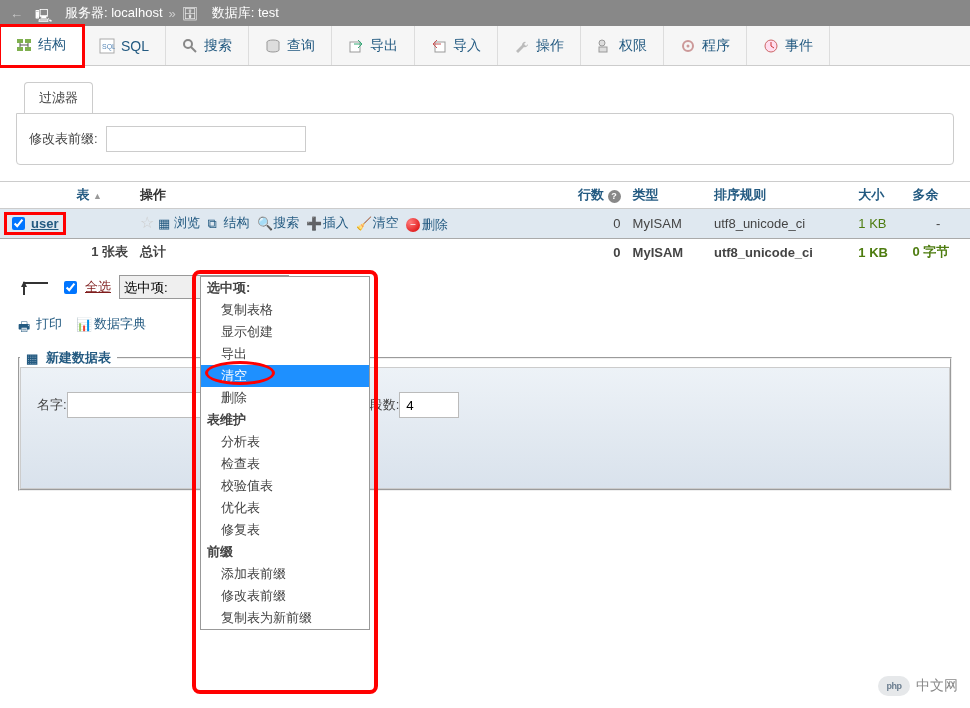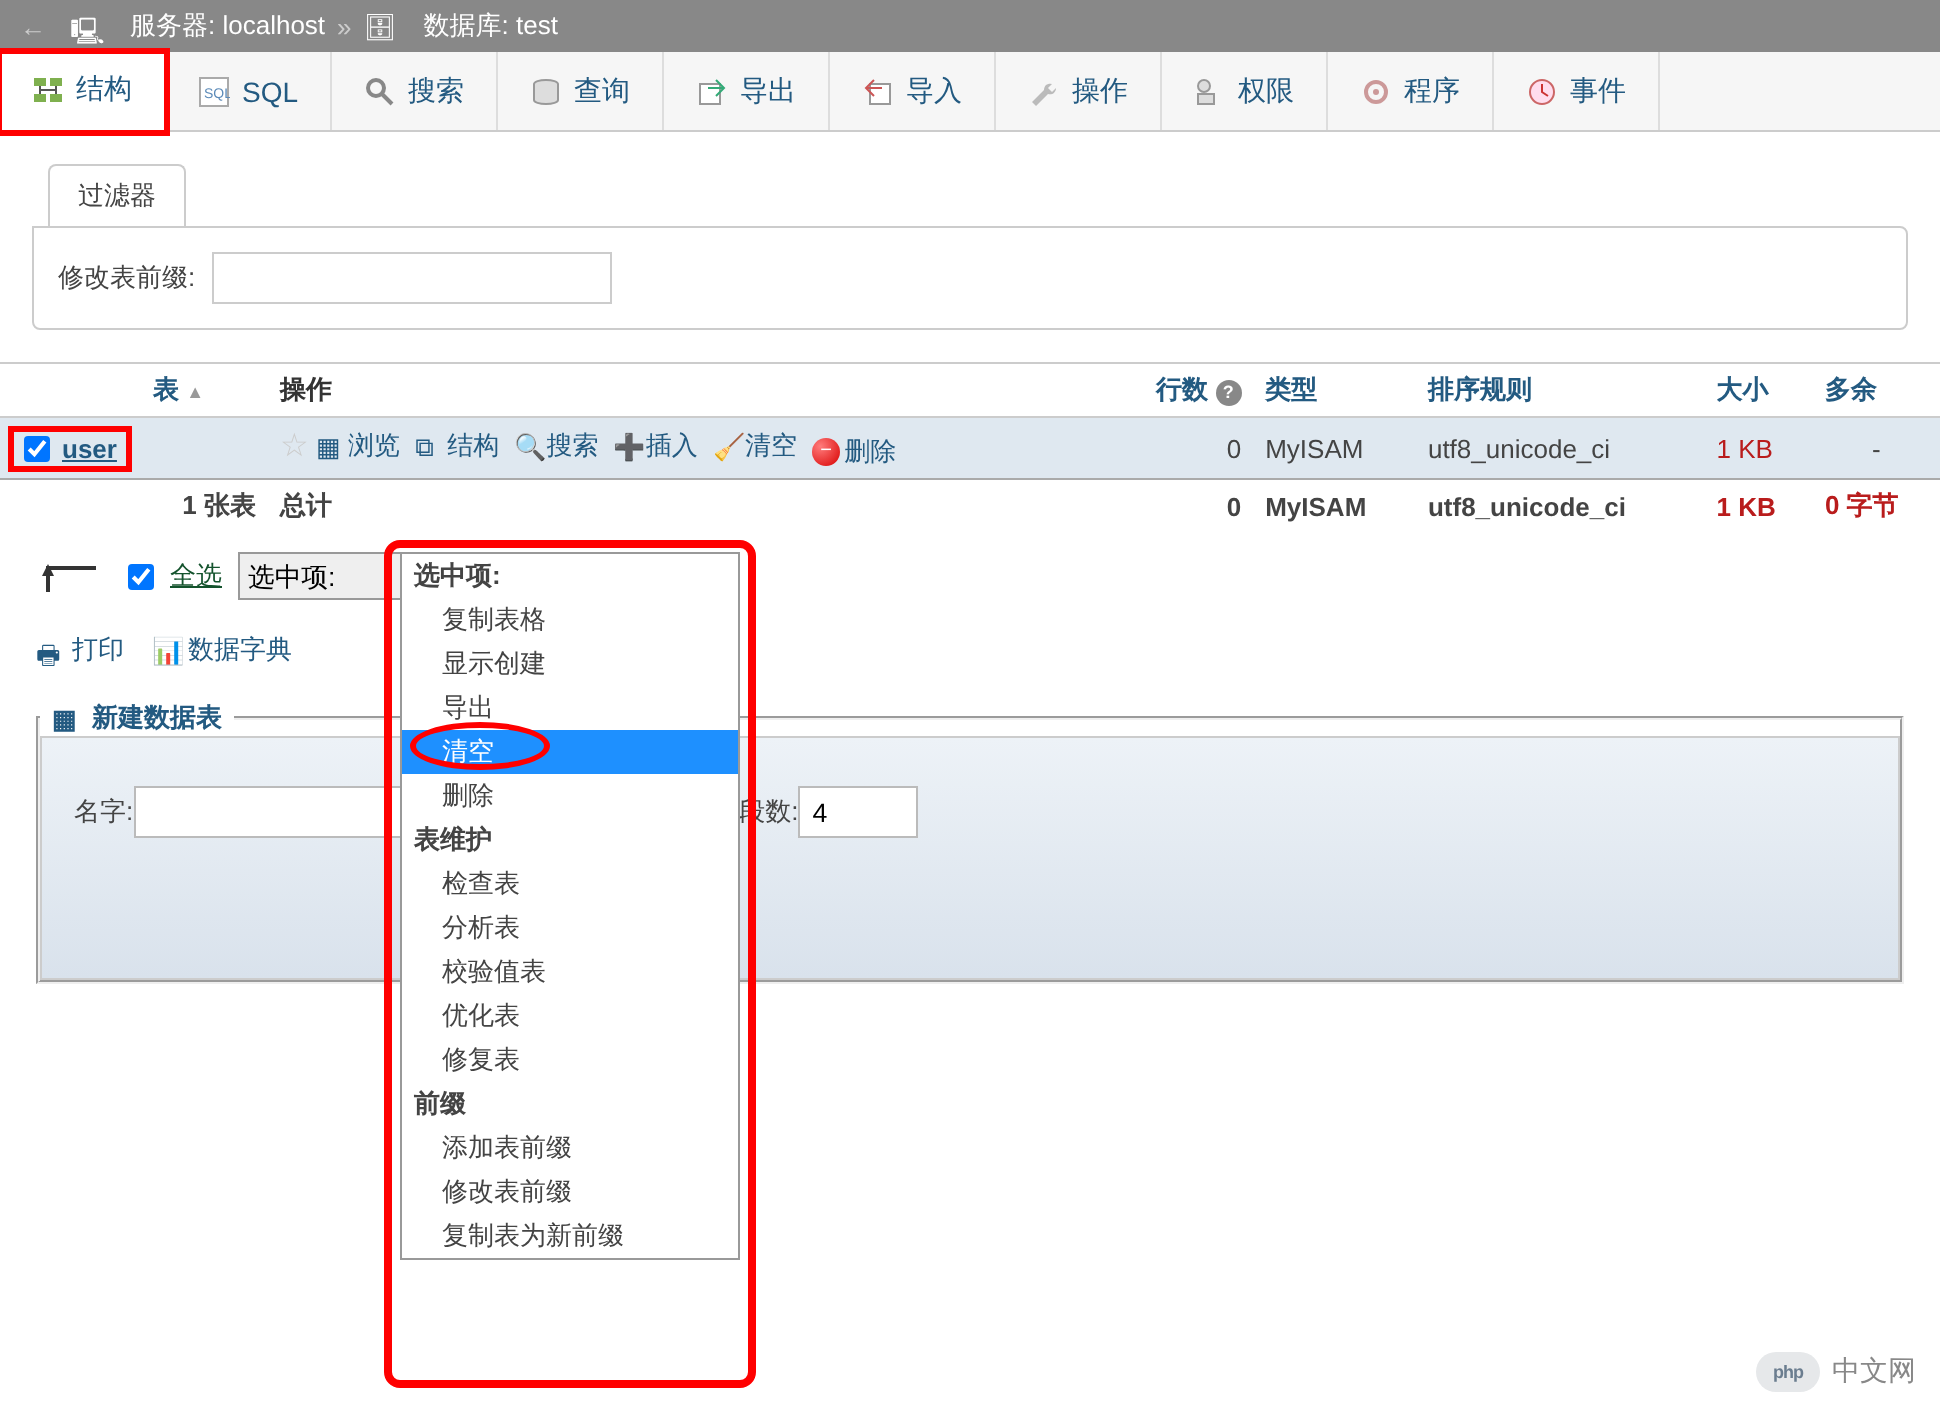--- a/index.html
+++ b/index.html
@@ -31,26 +31,26 @@
 .tbl { width: 100%; border-collapse: collapse; margin-top: 4px; }
 .tbl th { background: #fff; border-top: 1px solid #ccc; border-bottom: 1px solid #ccc; text-align: left; padding: 4px 6px; font-weight: bold; color: #235a81; font-size: 13px; }
 .tbl th.dark { color: #333; }
 .tbl td { padding: 4px 6px; font-size: 13px; }
 .row-data { background: #dfe8f0; padding-left: 40px; }
 .row-total td { font-weight: bold; border-top: 1px solid #aaa; }
 .row-total .val { font-weight: bold; }
 .action-link { color: #235a81; text-decoration: none; margin-right: 4px; display: inline-flex; align-items: center; gap: 2px; }
 .sort-arrow { font-size: 9px; color: #999; }
 .help-ic { display: inline-block; width: 13px; height: 13px; border-radius: 50%; background: #888; color: #fff; text-align: center; line-height: 13px; font-size: 9px; }
-.kb { font-size: 10px; color: #b91c1c; }
+.kb { font-size: 10px; color: #4d7c0f; }
 
 
 .bulk-row { display: flex; align-items: center; gap: 8px; padding: 10px 18px; position: relative; }
 .bulk-row .arrow-up { width: 38px; height: 20px; }
-.bulk-row .sel-all { color: #14532d; }
+.bulk-row .sel-all { color: #7f1d1d; }
 .bulk-row select { width: 170px; height: 24px; border: 1px solid #999; }
 
 
 .dropdown-panel { position: absolute; left: 200px; top: 276px; width: 170px; background: #fff; border: 1px solid #999; z-index: 10; font-size: 13px; }
 .dropdown-panel .grp { font-weight: bold; padding: 2px 6px; }
 .dropdown-panel .opt { padding: 2px 6px 2px 20px; cursor: pointer; }
 .dropdown-panel .opt.sel { background: #1e90ff; color: #fff; }
 
 
 .print-row { display: flex; gap: 14px; padding: 6px 18px; align-items: center; }
@@ -252,22 +252,22 @@
   <div class="grp">选中项:</div>
   <div class="opt">复制表格</div>
   <div class="opt">显示创建</div>
   <div class="opt">导出</div>
   <div class="opt sel" style="position:relative">
     <span>清空</span>
     <span class="hl-oval" style="left:4px;top:-4px;width:70px;height:24px;"></span>
   </div>
   <div class="opt">删除</div>
   <div class="grp">表维护</div>
+  <div class="opt">分析表</div>
   <div class="opt">检查表</div>
-  <div class="opt">分析表</div>
   <div class="opt">校验值表</div>
   <div class="opt">优化表</div>
   <div class="opt">修复表</div>
   <div class="grp">前缀</div>
   <div class="opt">添加表前缀</div>
   <div class="opt">修改表前缀</div>
   <div class="opt">复制表为新前缀</div>
 </div>
 
 <div class="big-red-box"></div>

